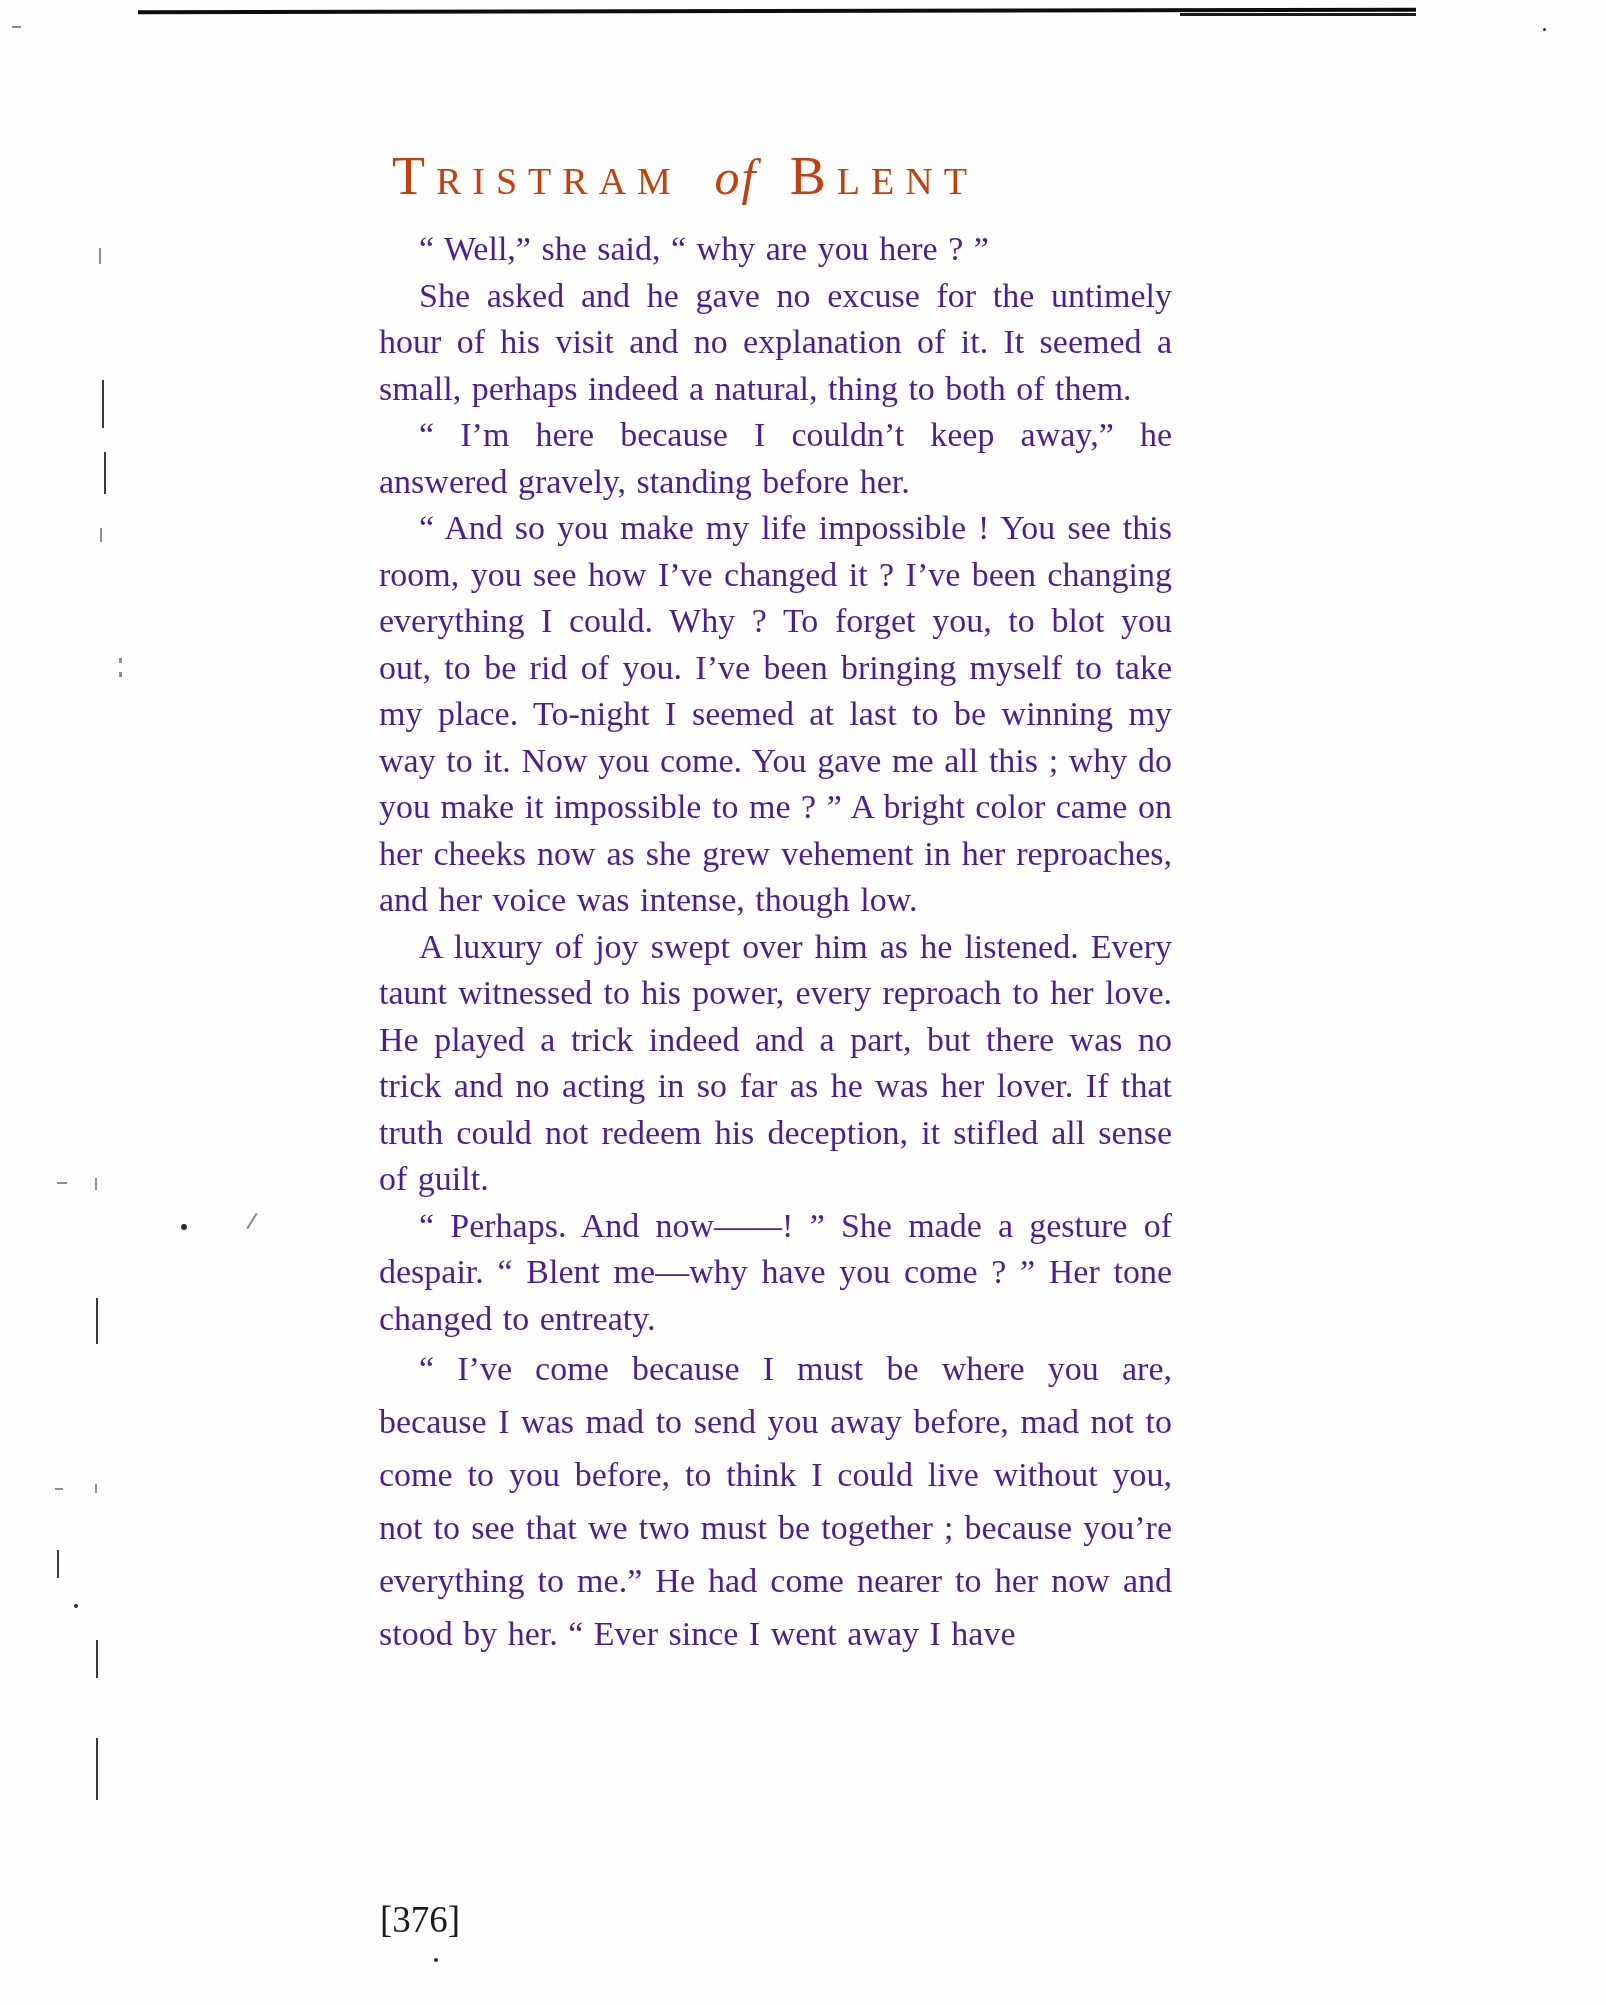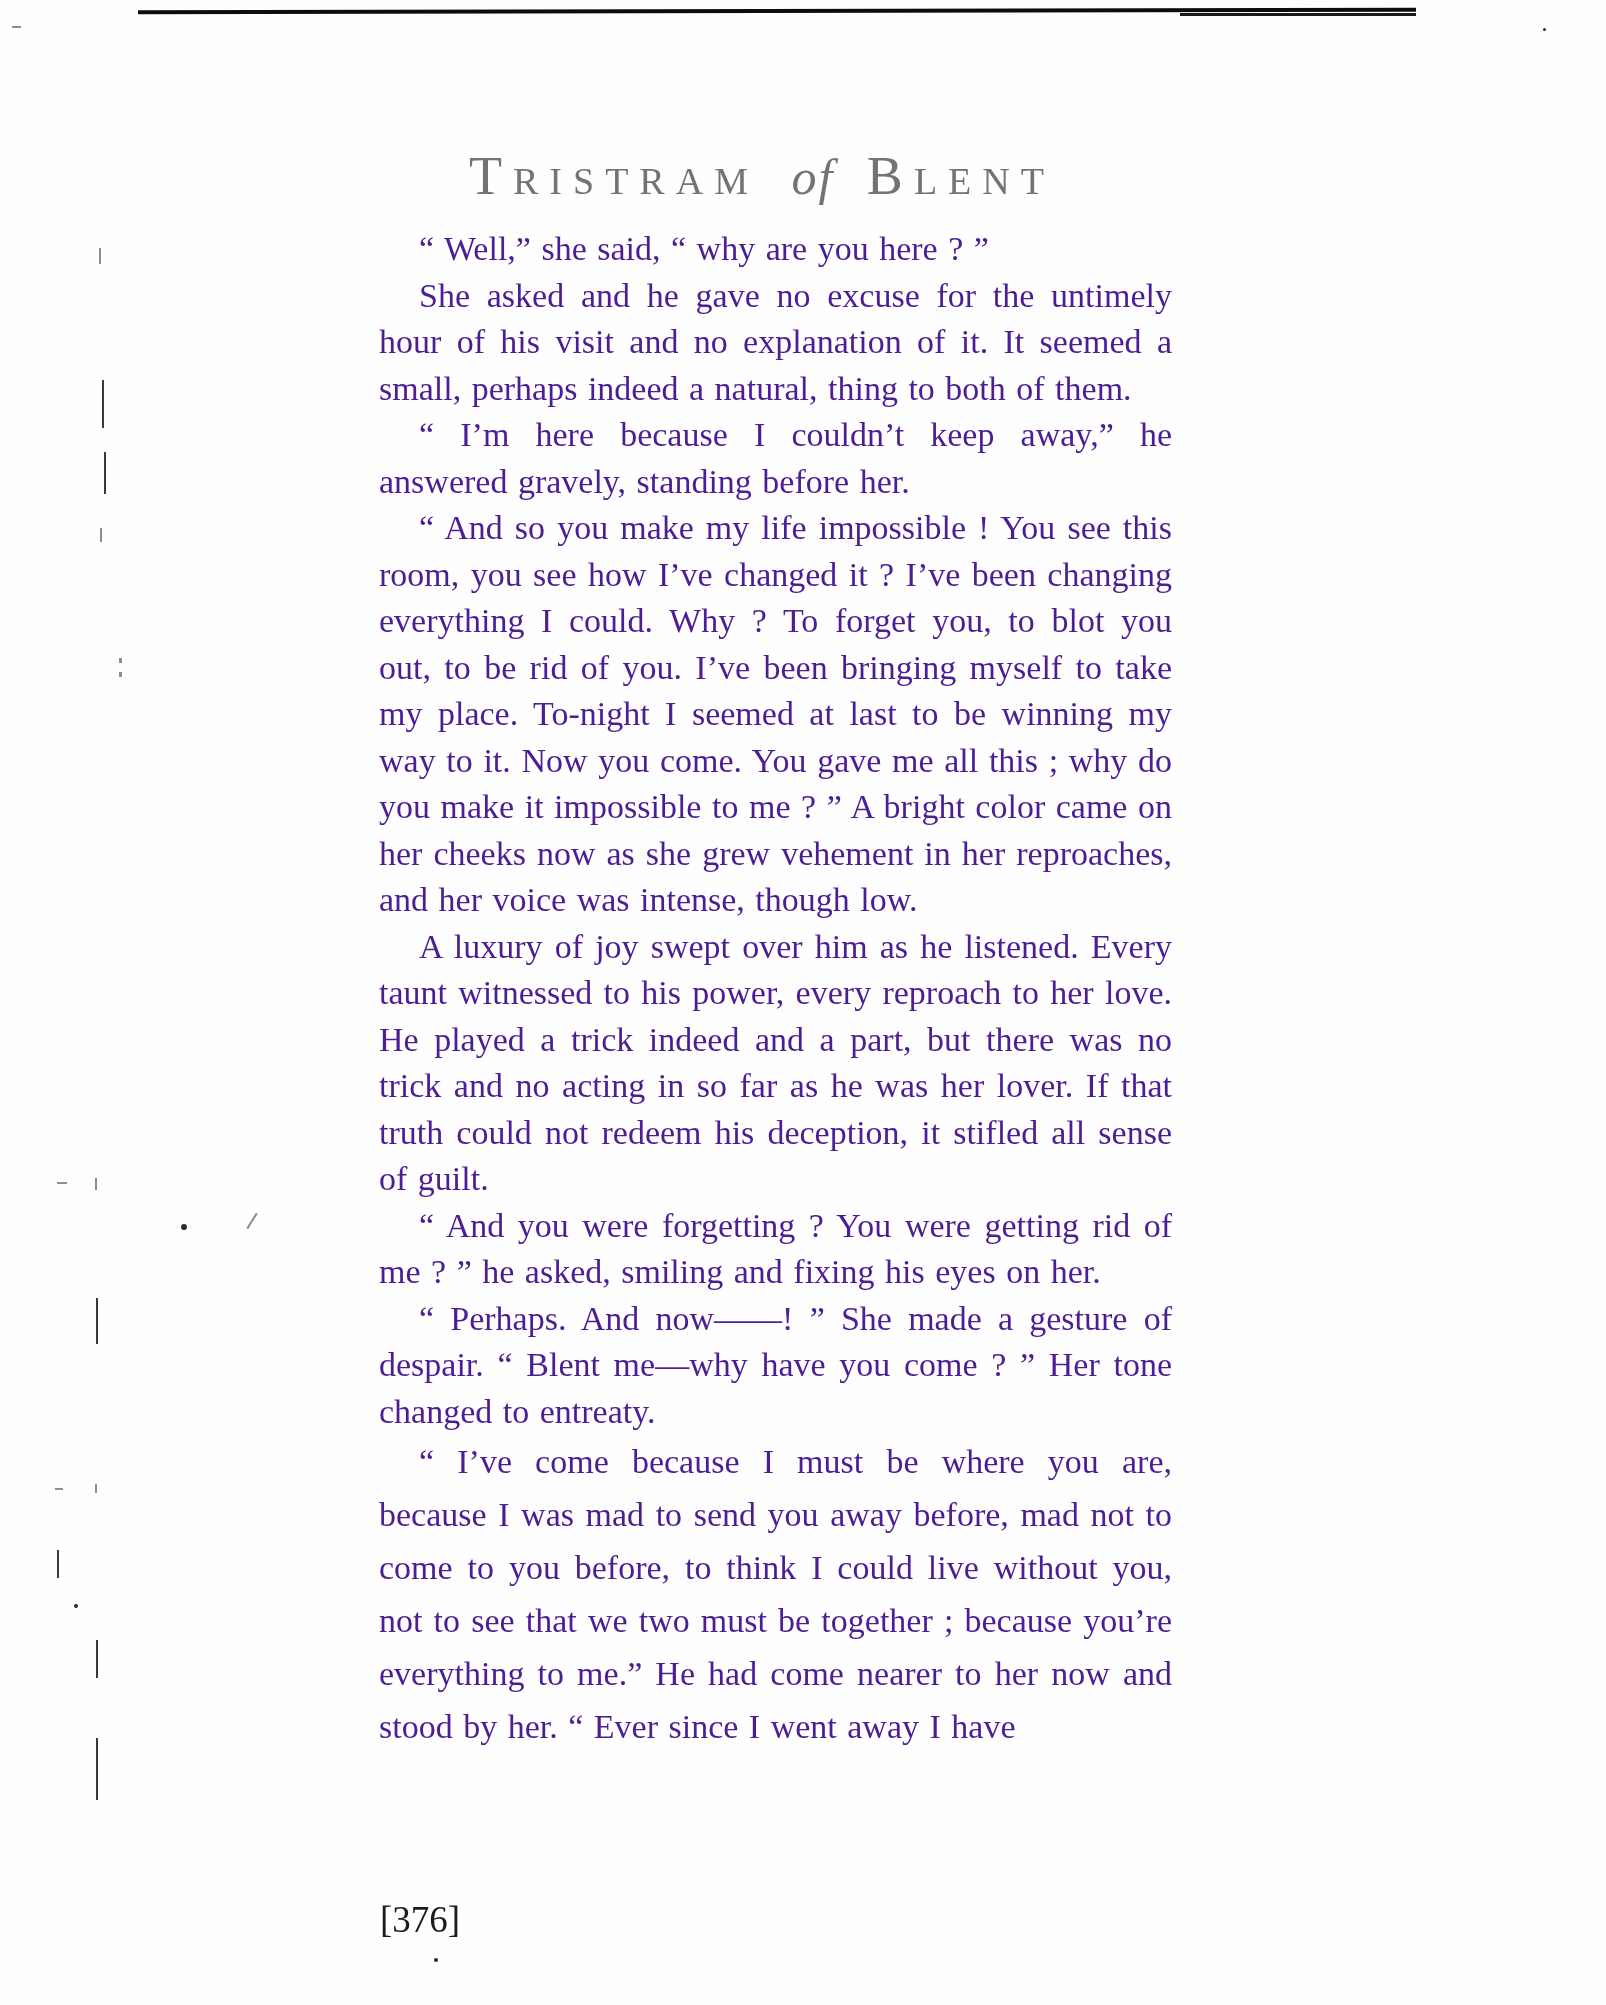--- a/index.html
+++ b/index.html
@@ -33,31 +33,31 @@
   .top-scan-line-b {
     position: absolute;
     left: 1180px;
     top: 13px;
     width: 236px;
     height: 3px;
     background: #1a1a1a;
   }
   .running-head {
     position: absolute;
-    left: 366px;
+    left: 392px;
     top: 146px;
     width: 792px;
     margin: 0;
-    text-align: center;
+    text-align: left;
     font-weight: 400;
     font-size: 54px;
     line-height: 60px;
     font-variant: small-caps;
     letter-spacing: 11px;
-    color: #737373;
+    color: #c2410c;
     white-space: nowrap;
   }
   .running-head .of {
     font-variant: normal;
     font-style: italic;
     font-size: 50px;
     letter-spacing: 2px;
     margin: 0 8px;
   }
   .text-block {
@@ -107,21 +107,20 @@
     <span class="of">of</span>
     <span>Blent</span>
   </h1>
 
   <div class="text-block">
     <p>“ Well,” she said, “ why are you here ? ”</p>
     <p>She asked and he gave no excuse for the untimely hour of his visit and no explanation of it.  It seemed a small, perhaps indeed a natural, thing to both of them.</p>
     <p>“ I’m here because I couldn’t keep away,” he answered gravely, standing before her.</p>
     <p>“ And so you make my life impossible !  You see this room, you see how I’ve changed it ?  I’ve been changing everything I could.  Why ?  To forget you, to blot you out, to be rid of you.  I’ve been bringing myself to take my place.  To-night I seemed at last to be winning my way to it.  Now you come.  You gave me all this ; why do you make it impossible to me ? ”  A bright color came on her cheeks now as she grew vehement in her reproaches, and her voice was intense, though low.</p>
     <p>A luxury of joy swept over him as he listened.  Every taunt witnessed to his power, every reproach to her love.  He played a trick indeed and a part, but there was no trick and no acting in so far as he was her lover.  If that truth could not redeem his deception, it stifled all sense of guilt.</p>
-    <p>“ And you were forgetting ?  You were getting rid of me ? ” he asked, smiling and fixing his eyes on her.</p>
     <p>“ Perhaps.  And now——! ”  She made a gesture of despair.  “ Blent me—why have you come ? ”  Her tone changed to entreaty.</p>
     <p>“ I’ve come because I must be where you are, because I was mad to send you away before, mad not to come to you before, to think I could live without you, not to see that we two must be together ; because you’re everything to me.”  He had come nearer to her now and stood by her.  “ Ever since I went away I have</p>
   </div>
 
   <div class="folio">[376]</div>
 
   <div class="mark" style="left:99px;  top:248px;  width:2px; height:16px;"></div>
   <div class="mark dark" style="left:102px; top:380px;  width:2px; height:48px;"></div>
   <div class="mark dark" style="left:104px; top:452px;  width:2px; height:42px;"></div>
   <div class="mark" style="left:100px; top:528px;  width:2px; height:14px;"></div>

